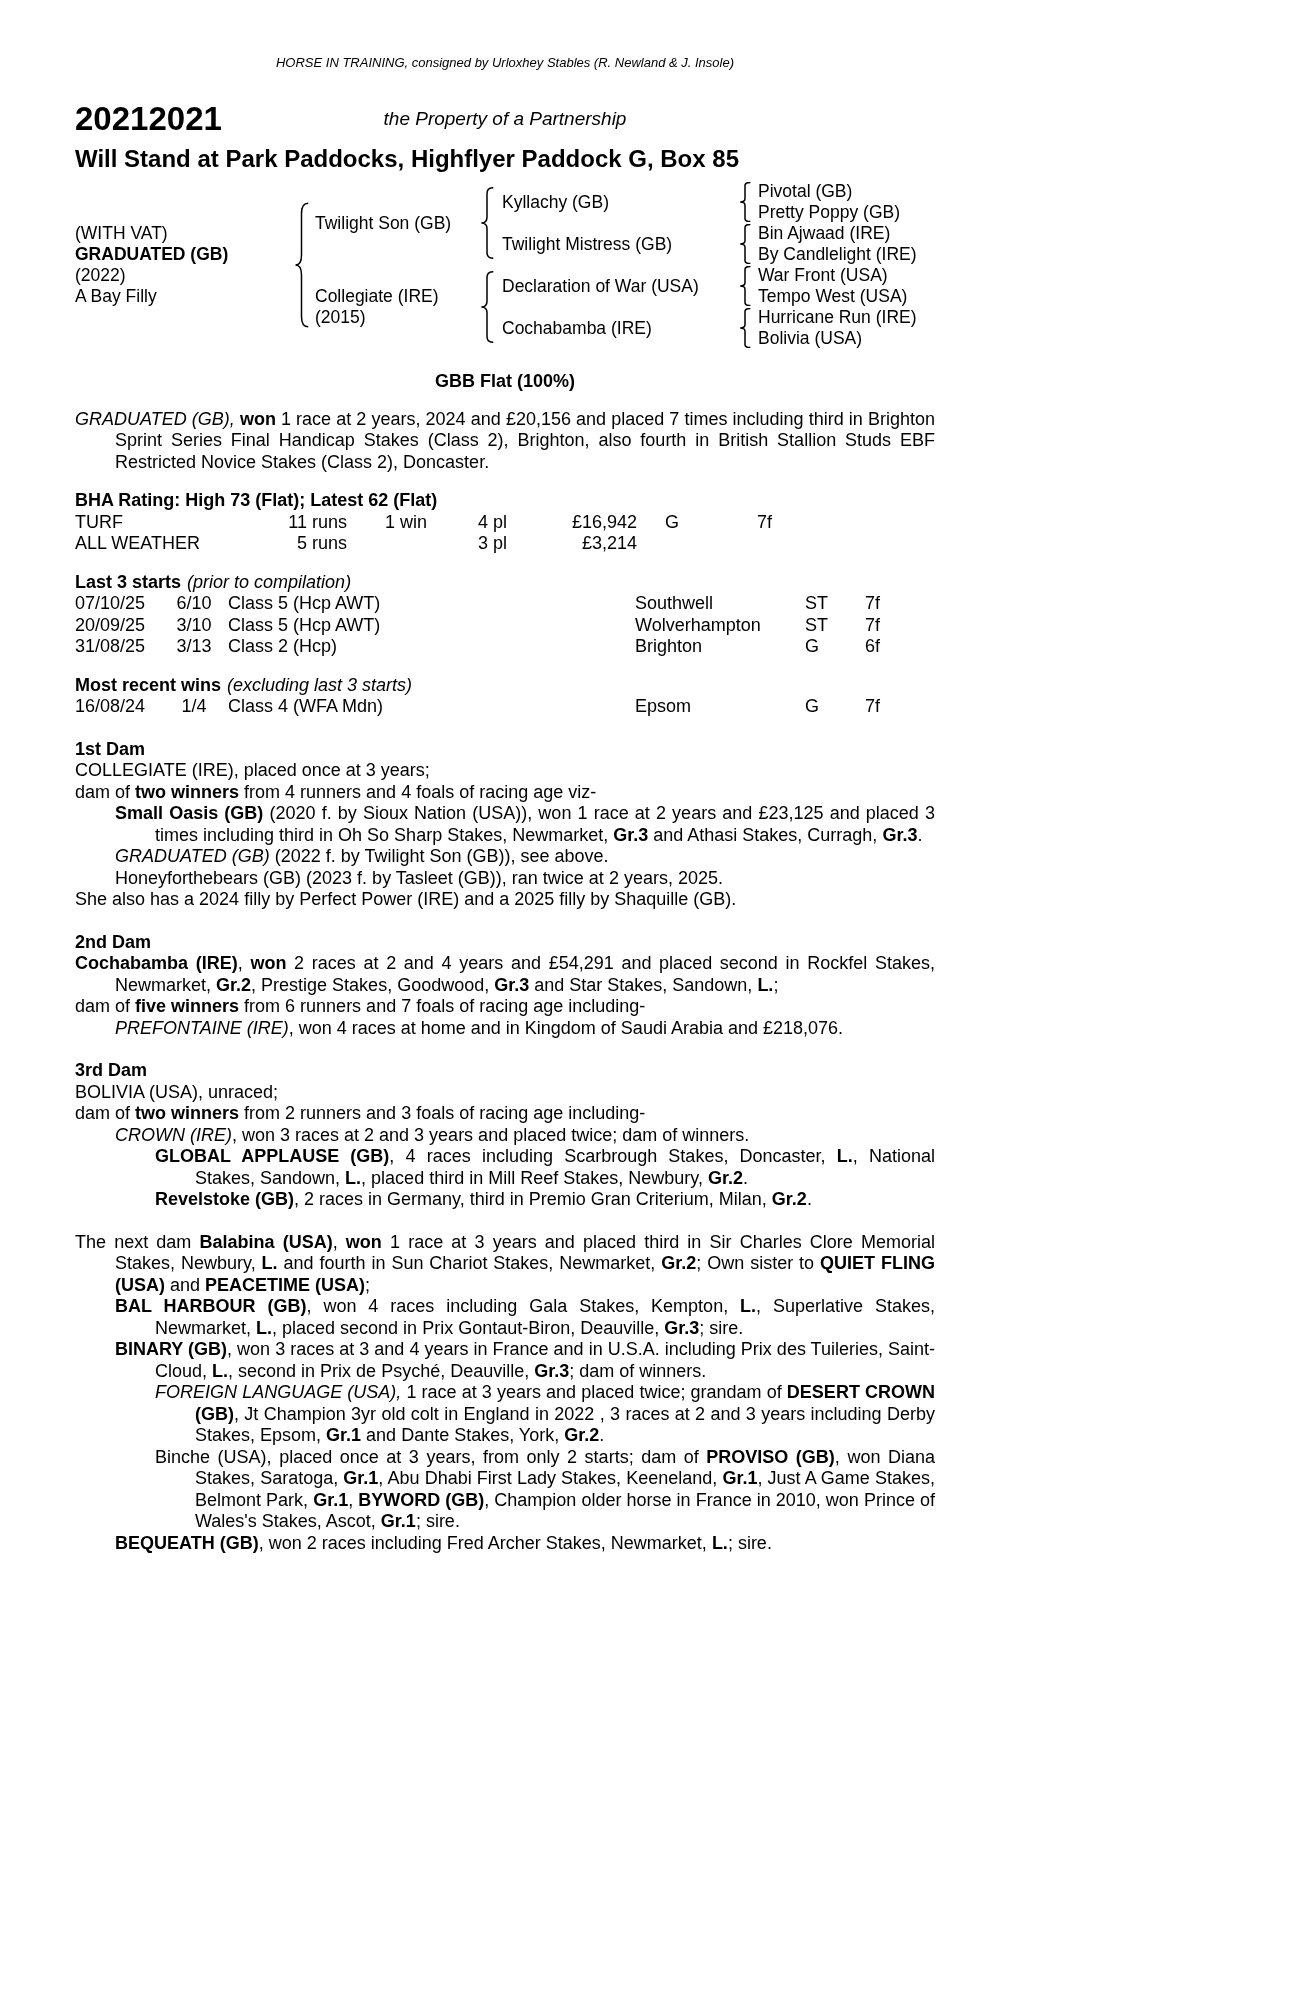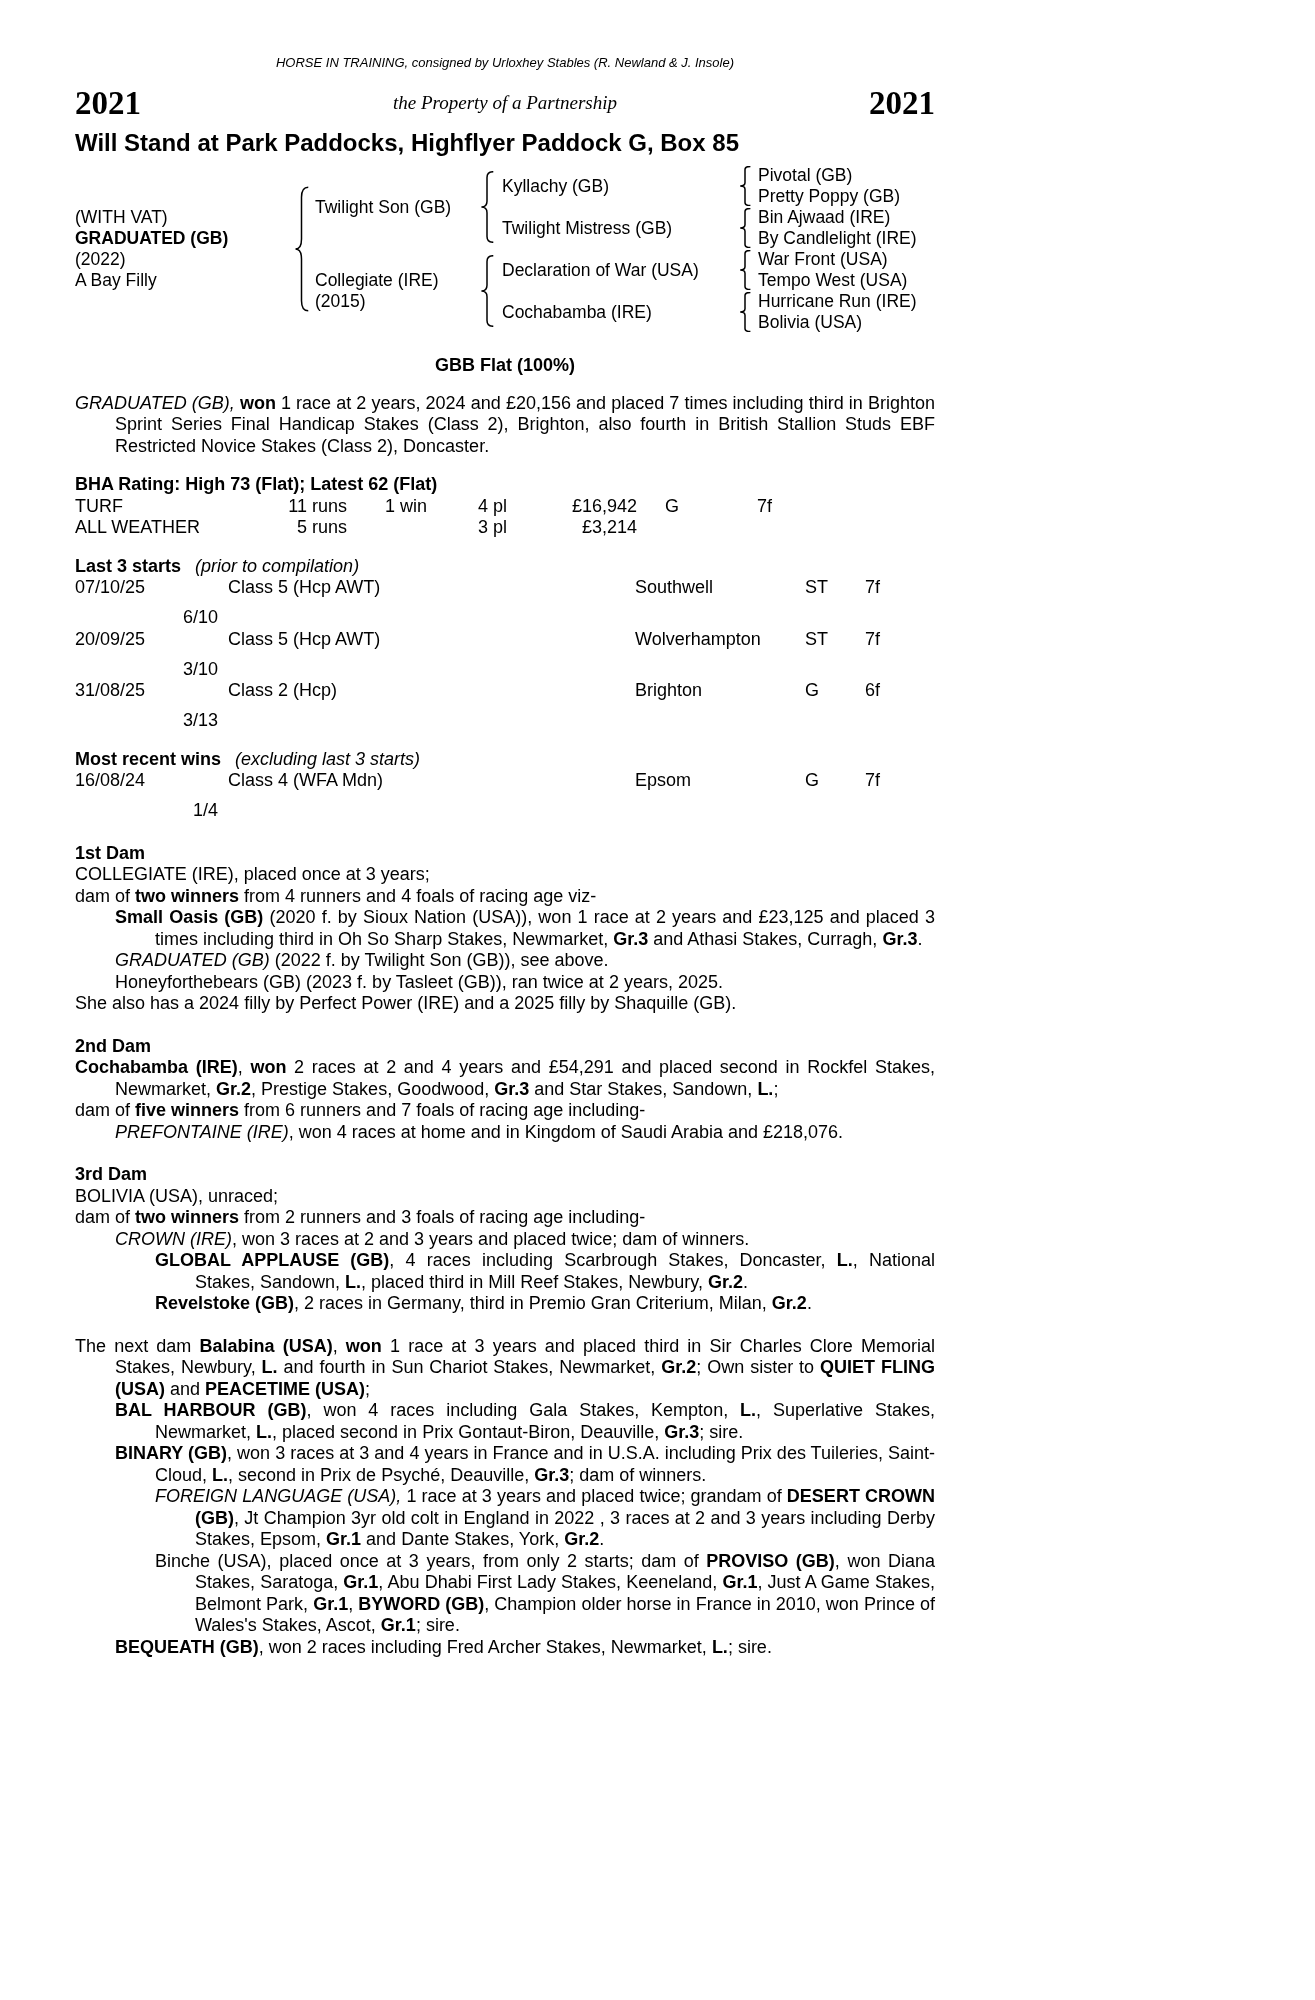--- a/index.html
+++ b/index.html
@@ -2,21 +2,21 @@
 <html><head>
 <meta charset="utf-8">
 <style>
   html,body{margin:0;padding:0;background:#ffffff;}
   body{width:1315px;height:2000px;color:#000;font-family:"Liberation Sans", sans-serif;}
   .page{width:860px;margin:0 380px 0 75px;padding-top:52px;font-size:18px;line-height:21.5px;}
   .b{font-weight:bold;}
   .i{font-style:italic;}
   
   .consign{font-size:13px;font-style:italic;text-align:center;}
-  .lot-row{position:relative;display:flex;justify-content:space-between;align-items:center;margin-top:8px;height:42px;font-family:Liberation Serif, serif;}
+  .lot-row{position:relative;display:flex;align-items:center;margin-top:24px;height:42px;}
   .lot{font-size:33px;font-weight:bold;line-height:42px;}
   .property{position:absolute;left:0;right:0;text-align:center;font-style:italic;font-size:19px;}
   .stand{font-weight:bold;font-size:24px;margin-top:8px;}
   
   .ped{display:grid;grid-template-columns:212px 28px 157px 30px 230px 26px 1fr;
        grid-template-rows:repeat(8,21px);margin-top:12px;font-size:17.5px;line-height:21px;}
   .ped .vc{display:flex;flex-direction:column;justify-content:center;}
   .ped .cc{display:flex;align-items:center;}
   .c1{grid-column:1;grid-row:1/9;}
   .br1{grid-column:2;grid-row:1/9;}
@@ -42,27 +42,27 @@
   
   .para{margin:0;text-align:justify;}
   .p00{padding-left:0;text-indent:0;}
   .p01{padding-left:40px;text-indent:-40px;}
   .p12{padding-left:80px;text-indent:-40px;}
   .p23{padding-left:120px;text-indent:-40px;}
   .race-summary{margin-top:16px;}
   
   .block{margin-top:17px;}
   .sub-heading{margin-top:17px;}
-  .sub-heading .i{margin-left:14px;}
+  .sub-heading .i{margin-left:6px;}
   .grid .cell{white-space:nowrap;}
   .bha-grid{display:grid;grid-template-columns:210px 62px 80px 80px 130px 120px 1fr;}
   .bha-grid .col2,.bha-grid .col3,.bha-grid .col4,.bha-grid .col5{text-align:right;}
   .bha-grid .col6{padding-left:28px;}
   .starts-grid{display:grid;grid-template-columns:95px 48px 417px 170px 60px 1fr;}
-  .starts-grid .col2{text-align:right;margin-top:30px;}
+  .starts-grid .col2{text-align:center;}
   .starts-grid .col3{padding-left:10px;}
   
   .section{margin-top:21px;}
   .sec-heading{font-weight:bold;}
 </style>
 </head>
 <body>
 
 <div class="page">
 

